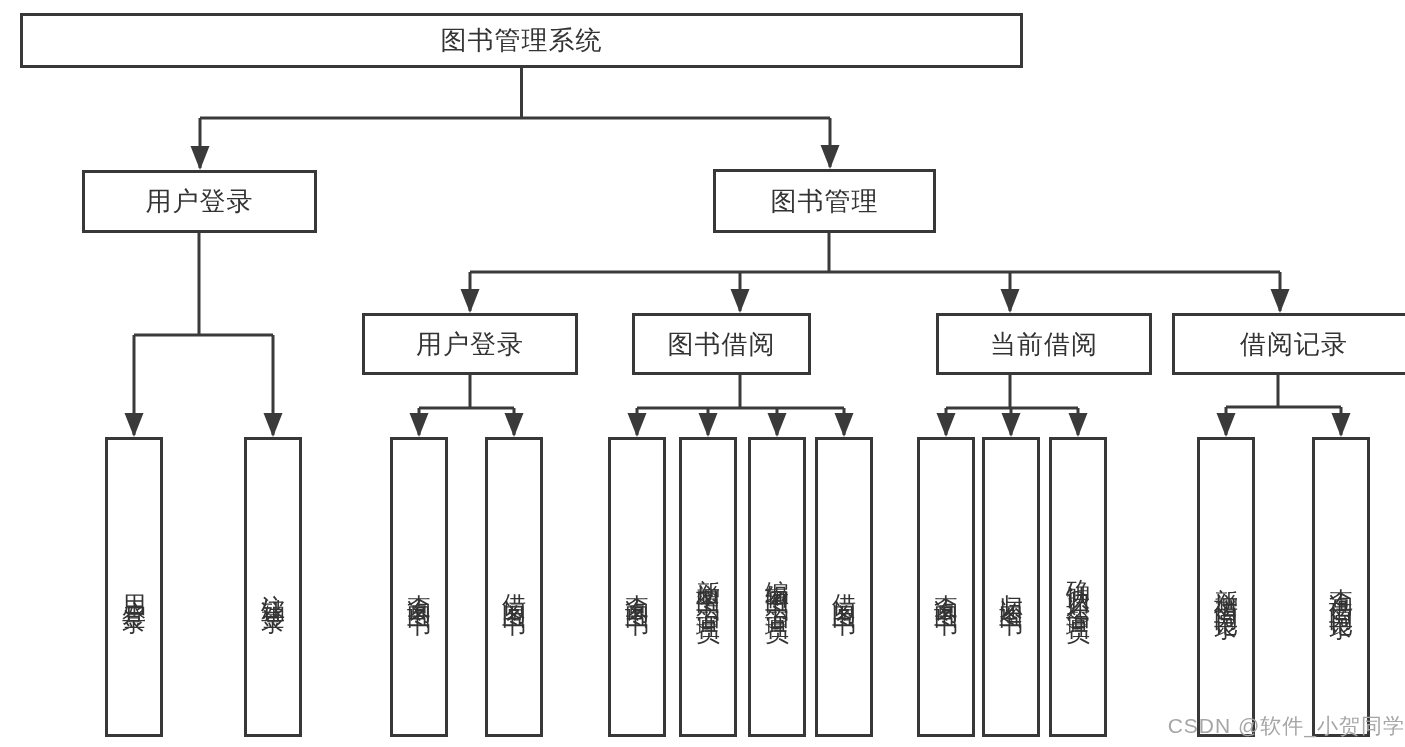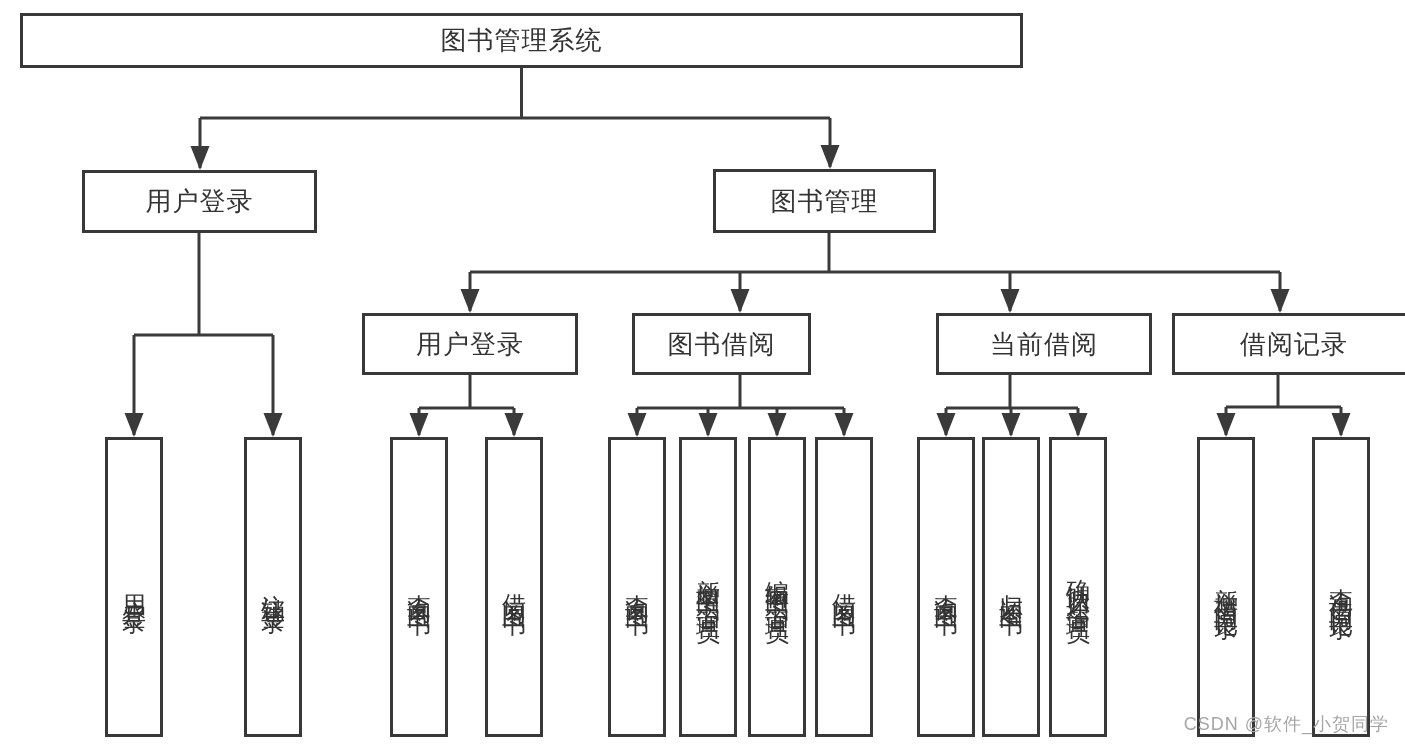--- a/index.html
+++ b/index.html
@@ -39,23 +39,23 @@
   }
   .leaf .vlabel {
     writing-mode: vertical-rl;
     text-orientation: mixed;
     font-size: 24px;
     letter-spacing: 6px;
     line-height: 1;
   }
   .watermark {
     position: absolute;
-    right: 16px;
+    right: 0;
     top: 712px;
-    font-size: 18px;
+    font-size: 21px;
     color: #a6a6a6;
     letter-spacing: 1px;
     z-index: 3;
     white-space: nowrap;
   }
 </style>
 </head>
 <body>
 
 <div class="canvas">

